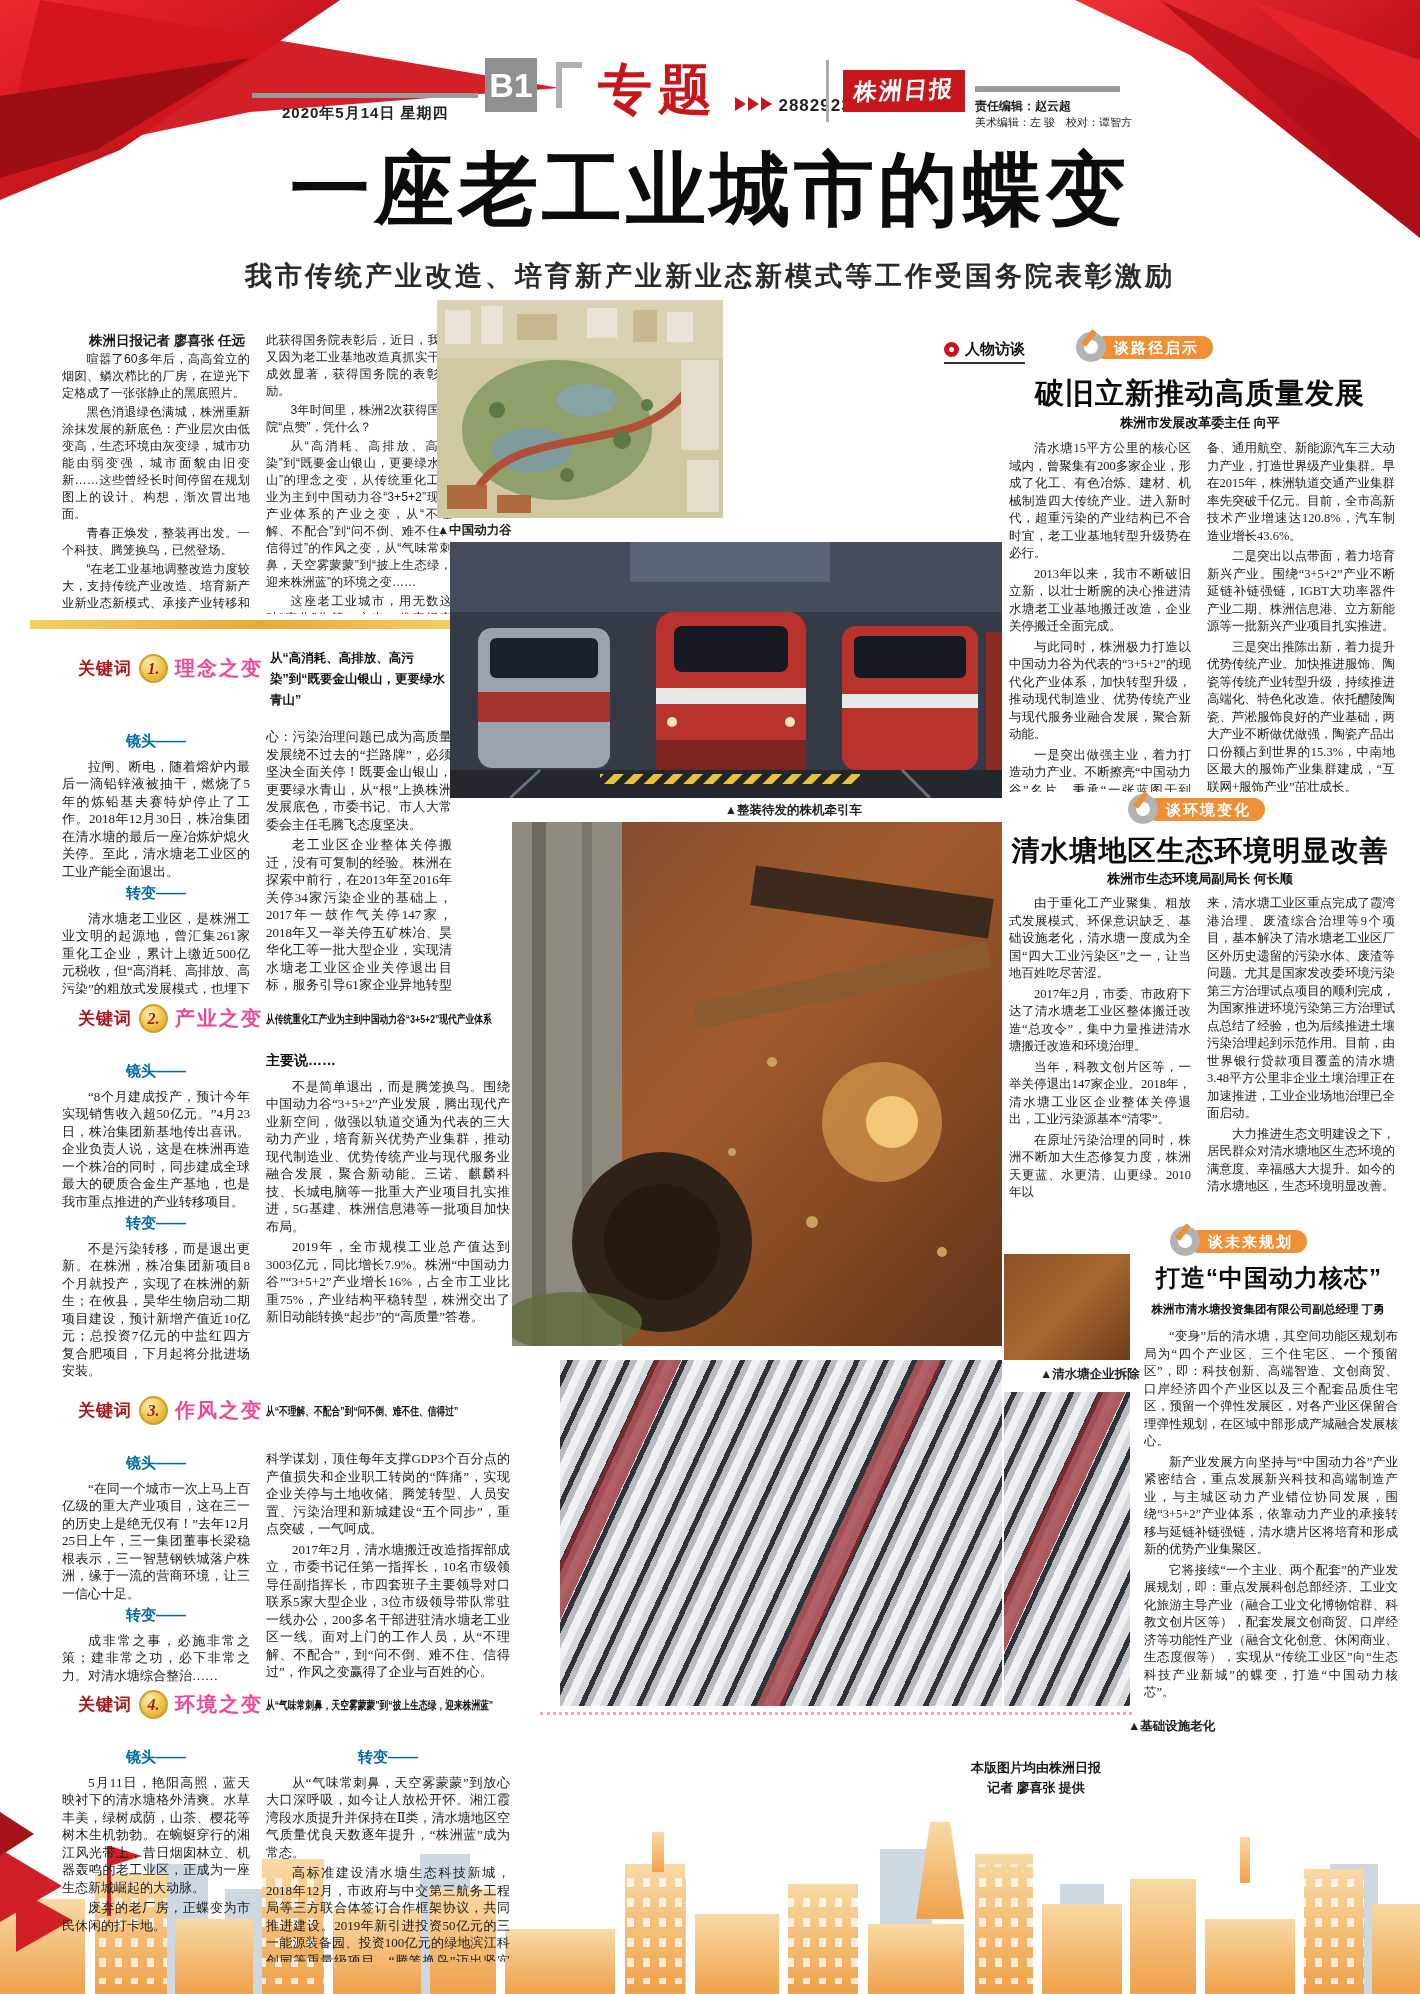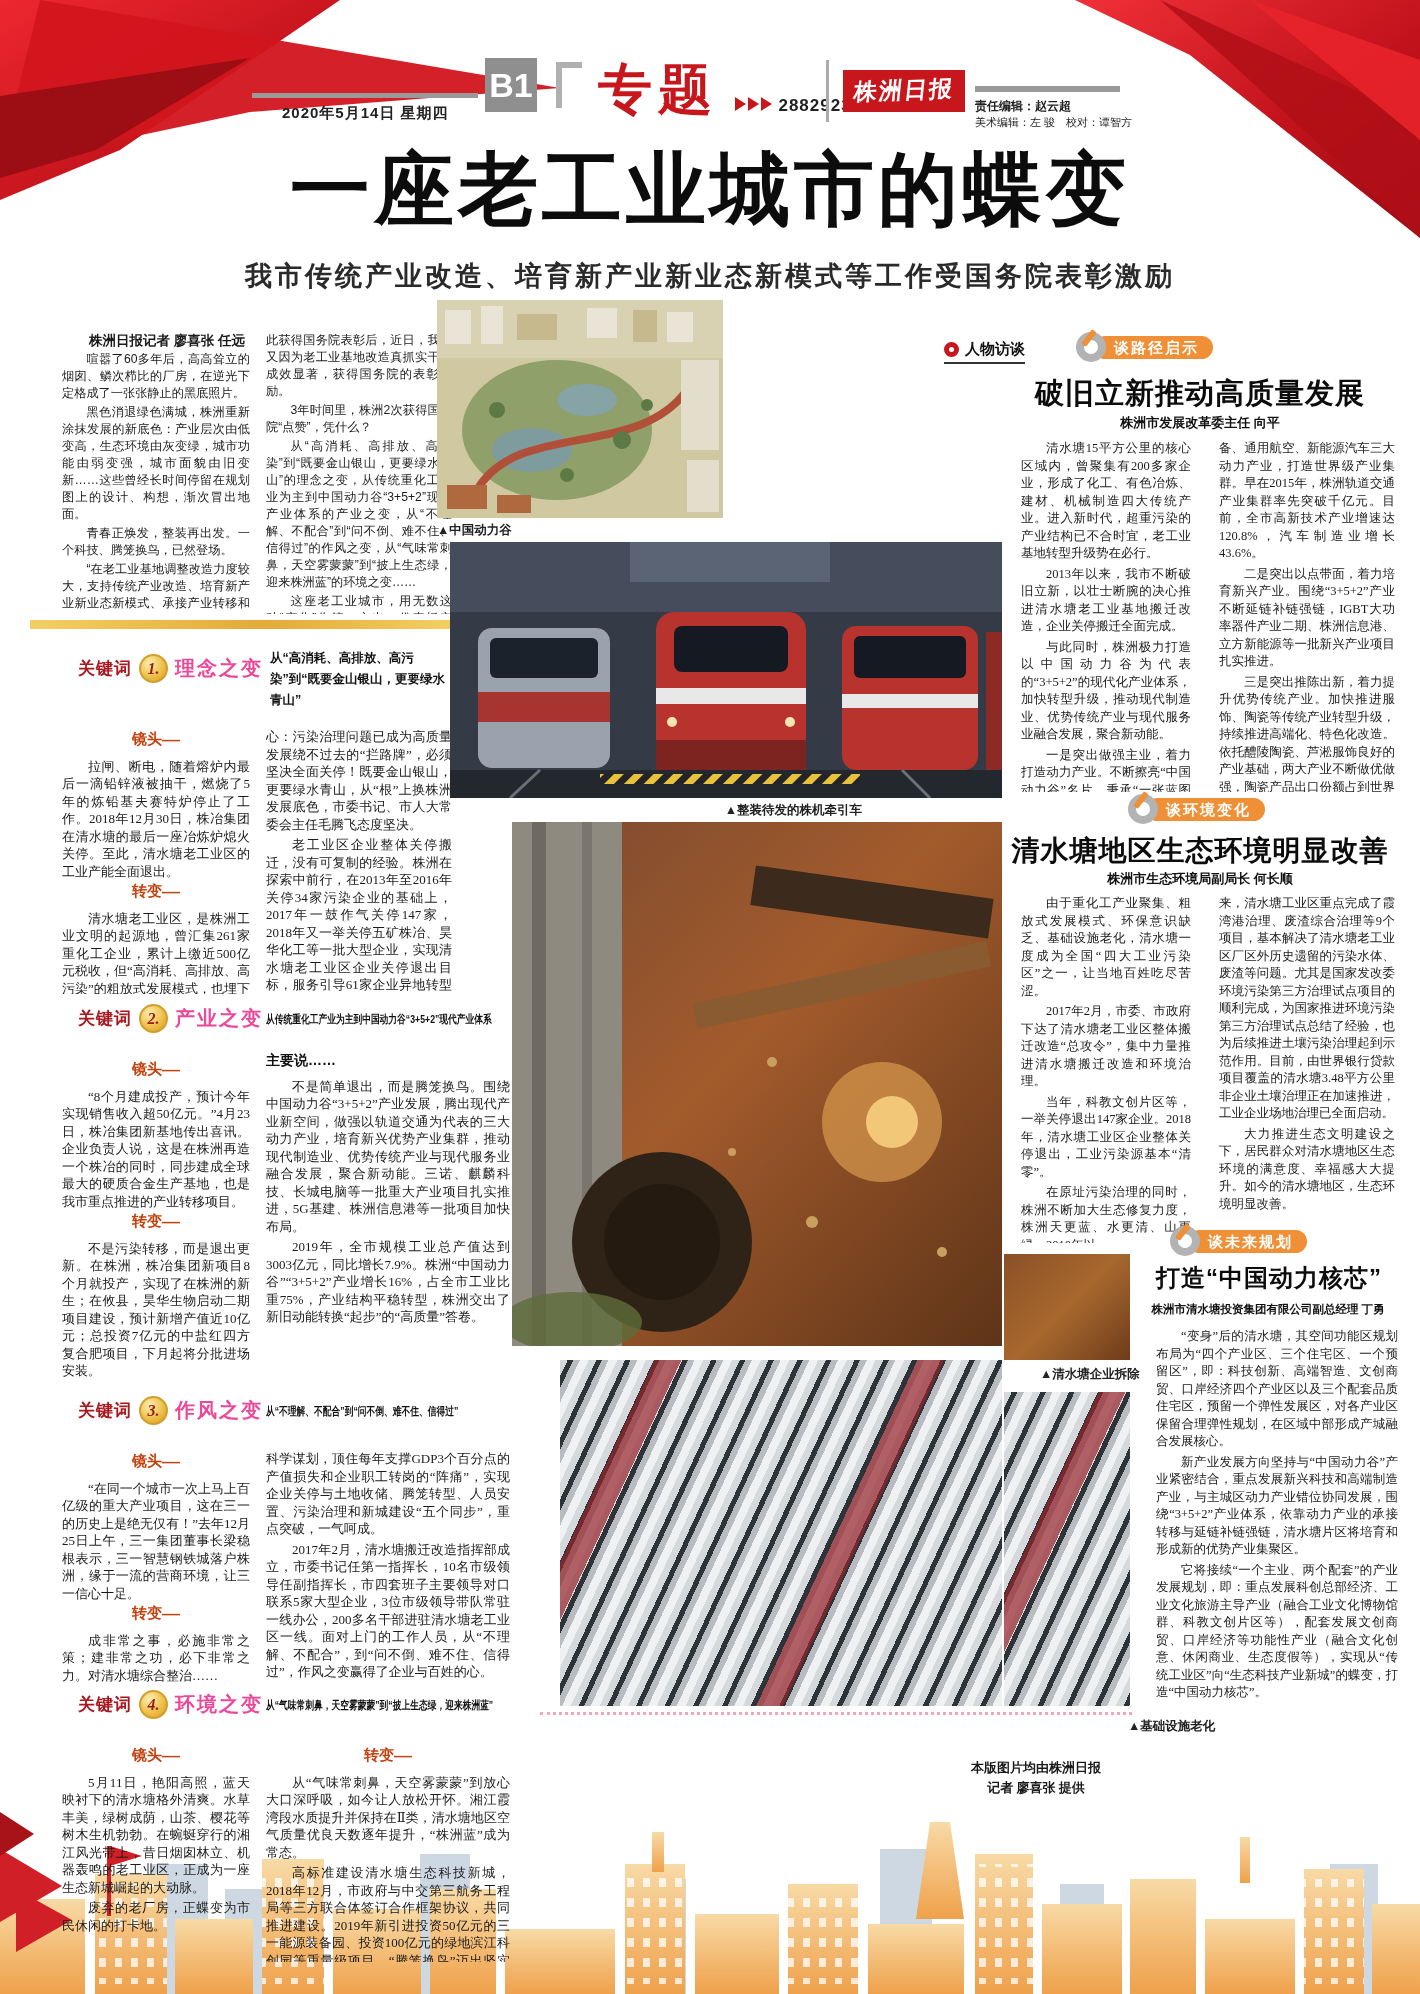--- a/index.html
+++ b/index.html
@@ -39,39 +39,39 @@
             background:radial-gradient(circle at 35% 30%,#fdeeb2,#eec04a 55%,#d89a22);
             border:2px solid #cfa02c;color:#9e1b14;font-weight:bold;font-style:italic;
             font-family:"Liberation Serif",serif;font-size:16px;text-align:center;line-height:25px;}
   .kw-title{font-size:20px;font-weight:700;color:#ec4899;letter-spacing:2px;}
   .kw-sub{font-size:12.5px;font-weight:bold;line-height:21px;color:#111;}
   .kw-sub-one{font-size:11.5px;font-weight:bold;white-space:nowrap;transform:scaleX(.76);transform-origin:0 50%;color:#111;}
   .kwcol{font-family:"Liberation Serif","DejaVu Serif",serif;font-size:13px;line-height:17.5px;
          text-align:justify;overflow:hidden;}
   .kwcol p{margin:0 0 3px 0;text-indent:2em;}
   .kwcol p.ni{text-indent:0;}
-  .col-label{text-align:center;font-family:Liberation Mono, monospace;font-size:15px;font-weight:900;
-             margin:4px 0 8px 0;color:#c2410c;}
+  .col-label{text-align:center;font-family:Liberation Sans, sans-serif;font-size:15px;font-weight:900;
+             margin:4px 0 8px 0;color:#0369a1;}
   .mid-label{font-family:"Liberation Sans",sans-serif;font-size:14px;font-weight:900;margin:0 0 8px 0;color:#111;}
   
   .iv-tag{display:flex;align-items:center;gap:6px;font-size:15px;font-weight:900;color:#111;
           border-bottom:2px solid #333;padding-bottom:3px;}
   .ring-icon{width:15px;height:15px;border:5px solid #c8161d;border-radius:50%;}
   .badge-row{display:flex;align-items:center;}
   .clock-icon{position:relative;width:30px;height:30px;border-radius:50%;background:#fff;
               border:8px solid #b3b3b3;z-index:2;}
   .clock-icon i{position:absolute;left:2px;top:-11px;width:6px;height:18px;background:#ef8f36;
                 transform:rotate(38deg);border-radius:2px;display:block;}
   .pill{margin-left:-12px;background:#ef8f36;color:#fff;font-size:15px;font-weight:900;letter-spacing:2px;
         border-radius:15px;padding:4px 14px 4px 20px;line-height:1;}
   .iv-title{text-align:center;font-weight:900;color:#0c0c0c;letter-spacing:1px;}
   .iv-byline{text-align:center;font-size:13px;font-weight:bold;color:#111;}
   .ivcol{font-family:"Liberation Serif","DejaVu Serif",serif;font-size:12.5px;line-height:17.5px;
          text-align:justify;overflow:hidden;}
-  .ivcol p{margin:0 0 3px 16px;text-indent:2em;}
+  .ivcol p{margin:0 0 3px 4px;text-indent:2em;}
   .ivcol p.ni{text-indent:0;}
   
   .photo{display:block;}
   .cap{font-family:"Liberation Serif",serif;font-size:12.5px;font-weight:bold;color:#222;}
   .photo4{background:
      repeating-linear-gradient(115deg, rgba(150,35,42,0) 0 86px, rgba(150,35,42,.7) 86px 110px, rgba(150,35,42,0) 110px 238px),
      repeating-linear-gradient(115deg, #d6d9dc 0 7px, #2e3338 7px 12px, #b8bcc0 12px 18px, #eff1f2 18px 26px);}
   .rust-ext{background:linear-gradient(135deg,#8a5026,#a8682e 50%,#6e3c1a);}
   .dotline{border-top:3px dotted #f1a8b4;height:0;}
   .credit{width:240px;text-align:center;font-family:"Liberation Serif",serif;font-size:13px;font-weight:bold;line-height:20px;}

